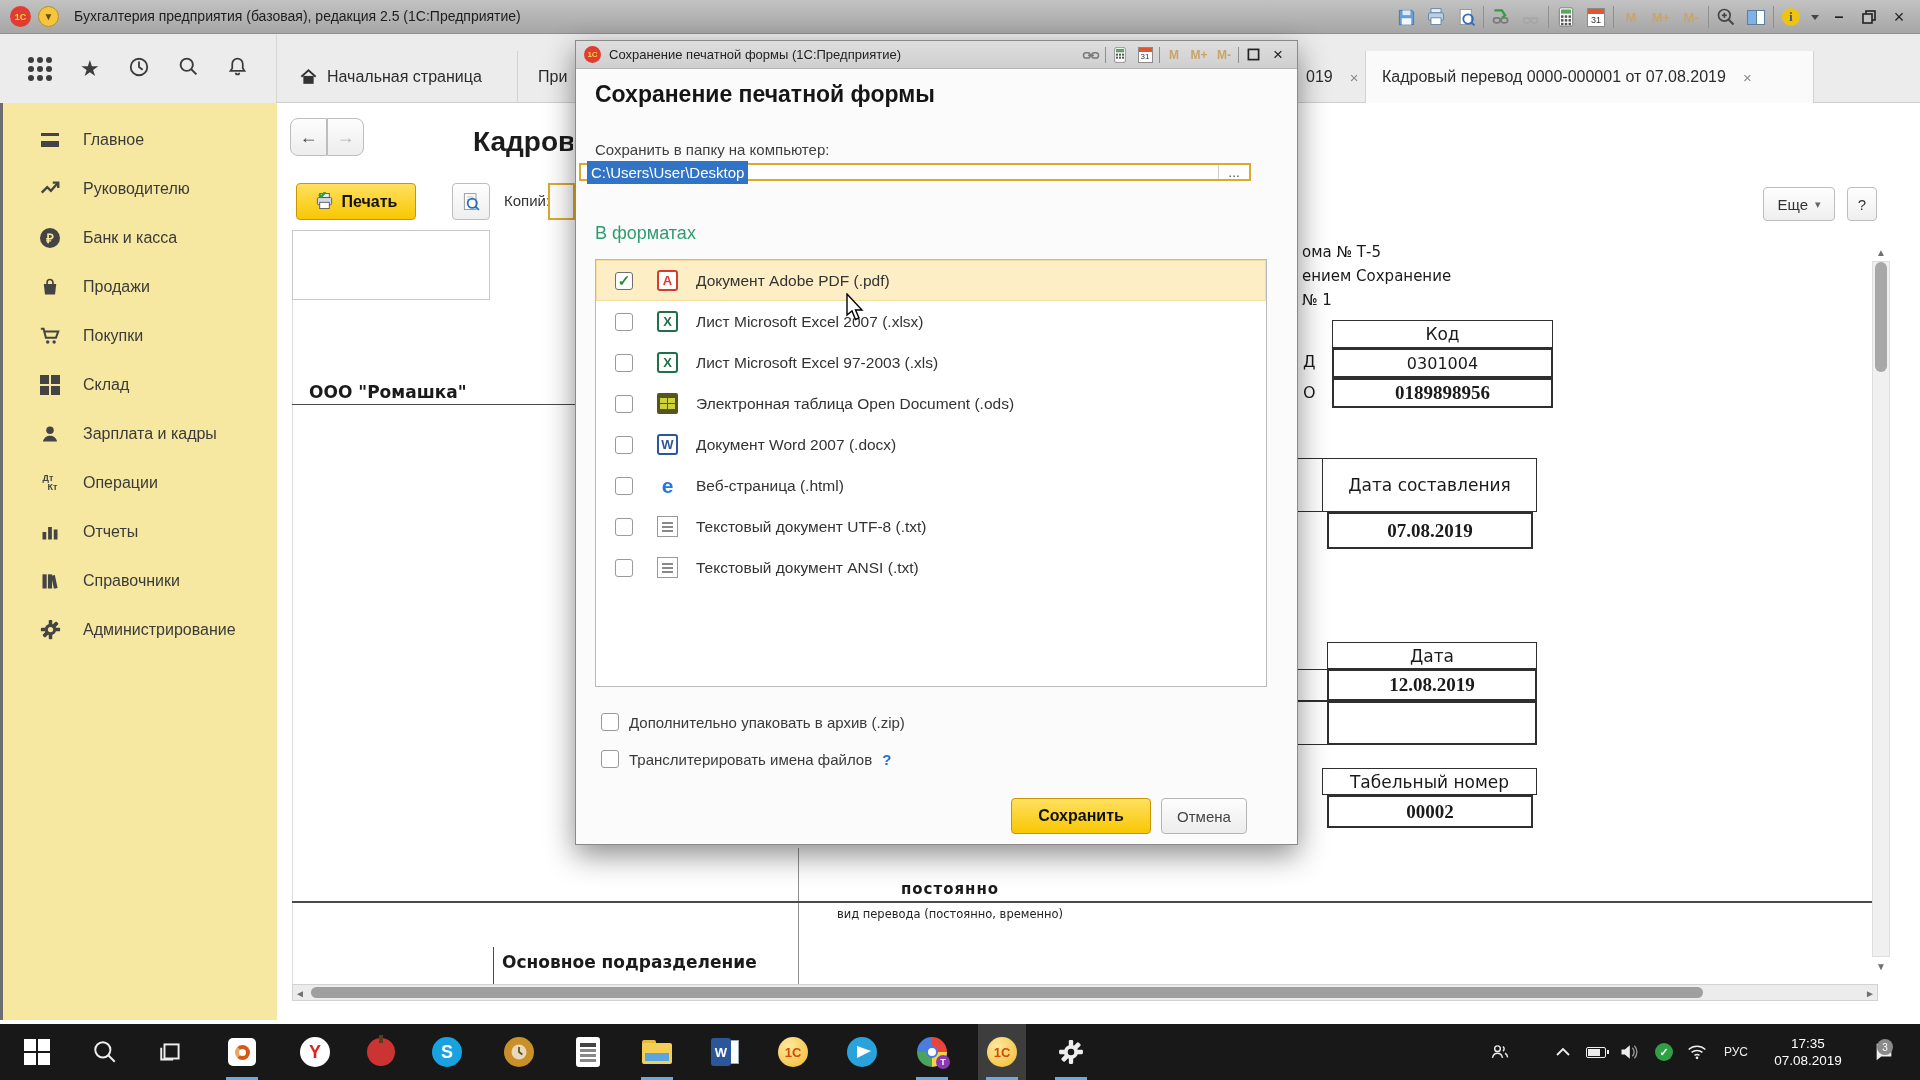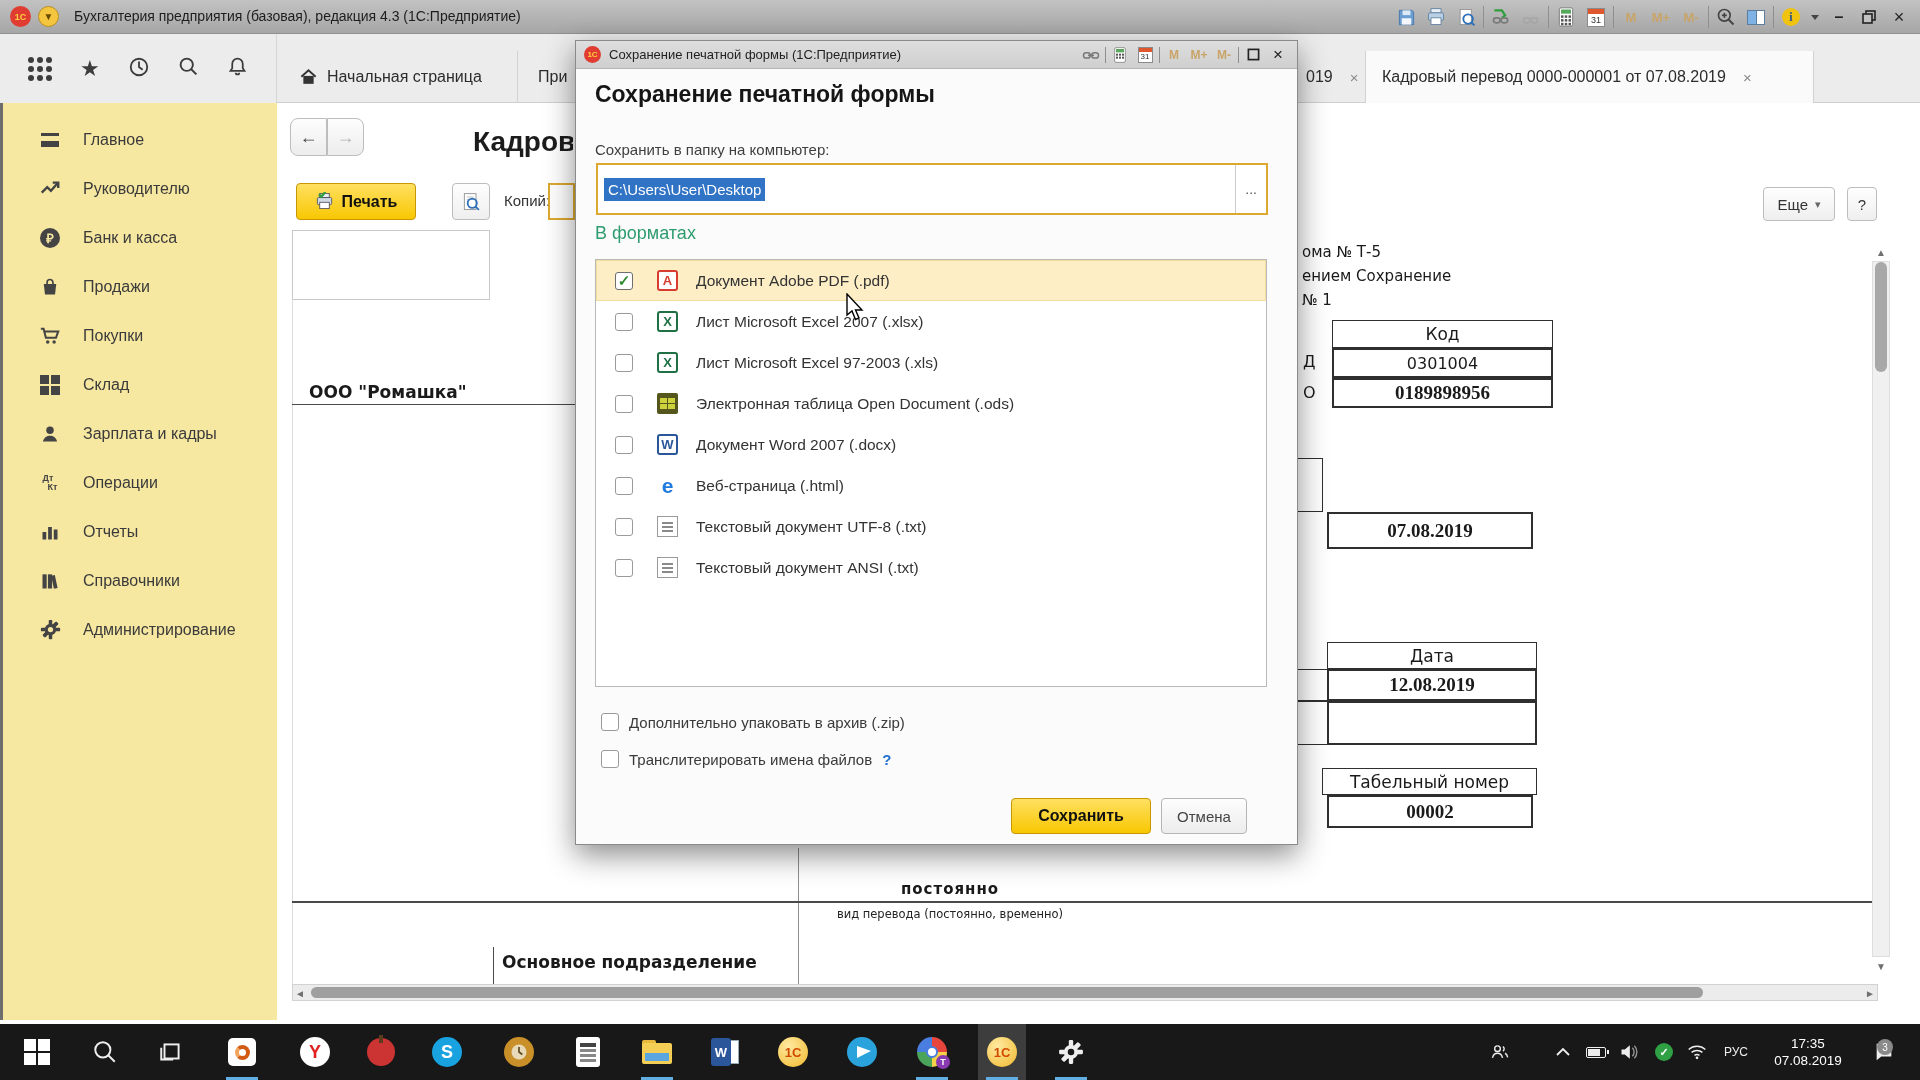--- a/index.html
+++ b/index.html
@@ -113,21 +113,21 @@
   .cursor{z-index:100;pointer-events:none;}
 </style>
 </head>
 <body>
 
 <div id="app">
 
   <div class="a titlebar">
     <span class="a appbadge">1С</span>
     <span class="a ddbadge">▼</span>
-    <span class="a titletext">Бухгалтерия предприятия (базовая), редакция 4.3  (1С:Предприятие)</span>
+    <span class="a titletext">Бухгалтерия предприятия (базовая), редакция 2.5  (1С:Предприятие)</span>
     <div class="a winrow" style="right:8px;top:5px;">
       <span class="ticon">
         <svg width="19" height="19" viewBox="0 0 24 24">
             <path d="M3 3h16l2 2v16H3z" fill="#6b9fd4" stroke="#3a6ea5"></path>
             <rect x="7" y="3" width="10" height="6" fill="#dce9f7"></rect>
             <rect x="6" y="13" width="12" height="8" fill="#f4f8fd"></rect>
           </svg>
         </span>
       <span class="ticon">
         <svg width="20" height="20" viewBox="0 0 24 24">
@@ -422,20 +422,21 @@
   <div class="a doc" style="left:1302px;top:267px;font-size:15px;">ением Сохранение</div>
   <div class="a doc" style="left:1302px;top:291px;font-size:15px;">№ 1</div>
 
   <div class="a doc cell thin" style="left:1332px;top:320px;width:221px;height:28px;font-size:17px;">Код</div>
   <div class="a doc" style="left:1303px;top:352px;font-size:16px;">Д</div>
   <div class="a doc" style="left:1303px;top:383px;font-size:16px;">О</div>
   <div class="a doc cell" style="left:1332px;top:348px;width:221px;height:30px;font-size:16px;">0301004</div>
   <div class="a doc cell serifval" style="left:1332px;top:378px;width:221px;height:30px;">0189898956</div>
 
   <div class="a doc cell thin" style="left:1288px;top:458px;width:35px;height:54px;"></div>
+  <div class="a doc cell thin" style="left:1322px;top:458px;width:215px;height:54px;font-size:17px;">Дата составления</div>
   <div class="a doc cell serifval" style="left:1327px;top:512px;width:206px;height:37px;">07.08.2019</div>
 
   <div class="a doc cell thin" style="left:1327px;top:642px;width:210px;height:27px;font-size:17px;">Дата</div>
   <div class="a doc cell thin" style="left:1293px;top:669px;width:35px;height:32px;"></div>
   <div class="a doc cell serifval" style="left:1327px;top:669px;width:210px;height:32px;">12.08.2019</div>
   <div class="a doc cell thin" style="left:1293px;top:701px;width:35px;height:44px;"></div>
   <div class="a doc cell" style="left:1327px;top:701px;width:210px;height:44px;"></div>
 
   <div class="a doc cell thin" style="left:1322px;top:768px;width:215px;height:27px;font-size:17px;">Табельный номер</div>
   <div class="a doc cell serifval" style="left:1327px;top:795px;width:206px;height:33px;">00002</div>
@@ -501,21 +502,21 @@
           <svg width="13" height="13" viewBox="0 0 14 14">
               <rect x="1.5" y="1.5" width="11" height="11" fill="none" stroke="#222" stroke-width="1.8"></rect>
             </svg>
           </span>
         <span class="dico" style="font-size:17px;color:#222;">×</span>
       </span>
     </div>
 
     <div class="a dhead" style="left:19px;top:40px;">Сохранение печатной формы</div>
     <div class="a dlabel" style="left:19px;top:100px;">Сохранить в папку на компьютер:</div>
-    <div class="a pathbox" style="left:20px;top:122px;width:672px;height:52px;gap:32px;">
+    <div class="a pathbox" style="left:3px;top:122px;width:672px;height:18px;gap:32px;">
       <span class="pathsel">C:\Users\User\Desktop</span>
       <span class="dots">...</span>
     </div>
 
     <div class="a fhead" style="left:19px;top:182px;">В форматах</div>
 
     <div class="a listbox" style="left:19px;top:218px;width:672px;height:428px;">
       <div class="fmt-row sel">
         <span class="cb checked">✓</span>
         <span class="fic fic-pdf"></span>

